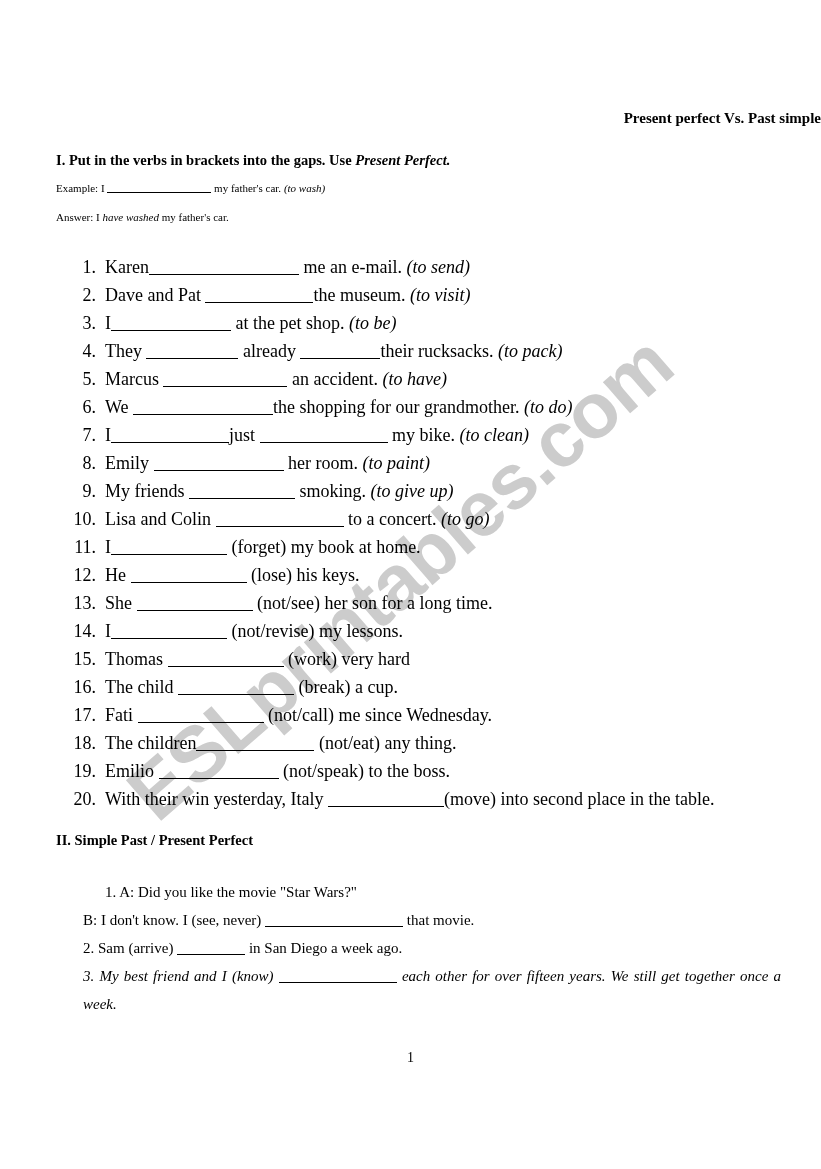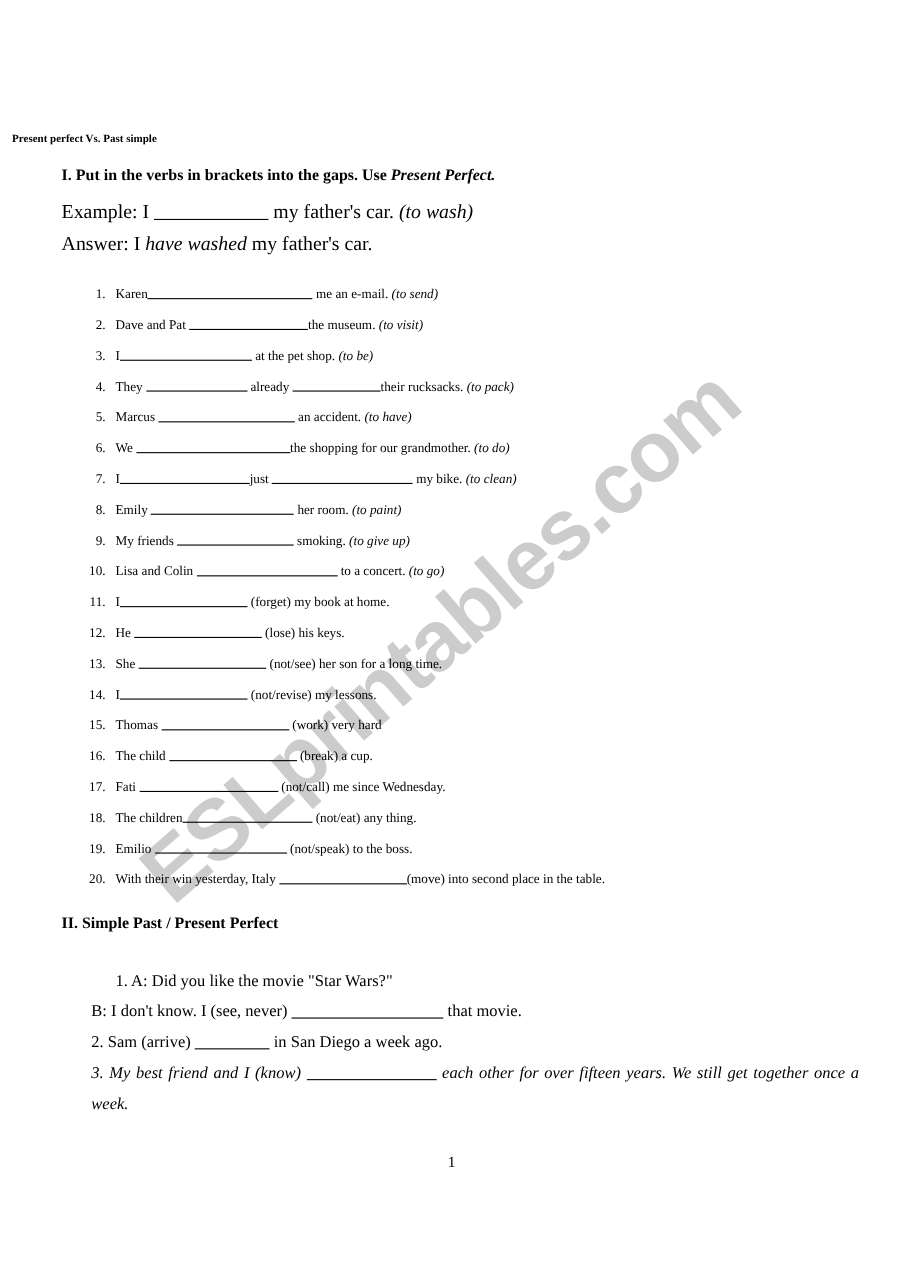--- a/index.html
+++ b/index.html
@@ -42,59 +42,59 @@
   }
 
   
   .content {
     position: relative;
     z-index: 2;
     padding: 0;
   }
 
   .doc-title {
-    text-align: left;
-    font-size: 10px;
-    font-weight: bold;
-    margin: 11px;
+    text-align: right;
+    font-size: 15px;
+    font-weight: bold;
+    margin: 0;
     position: absolute;
     top: 110px;
     left: 0;
     right: 0;
   }
 
   .section-heading {
     position: absolute;
     left: 56px;
     font-size: 14.5px;
     font-weight: bold;
   }
   .section-heading .italic {
     font-style: italic;
     font-weight: bold;
   }
 
   .plain-line {
     position: absolute;
     left: 56px;
-    font-size: 18px;
+    font-size: 11px;
     white-space: nowrap;
   }
   .plain-line .italic { font-style: italic; }
 
   
   .num-list {
     position: absolute;
     left: 70px;
     right: 40px;
     top: 253px;
   }
   .num-item {
     position: relative;
-    font-size: 12px;
+    font-size: 18px;
     height: 28px;
     line-height: 28px;
     white-space: nowrap;
   }
   .num-item .idx {
     display: inline-block;
     width: 26px;
     text-align: right;
     margin-right: 9px;
   }

